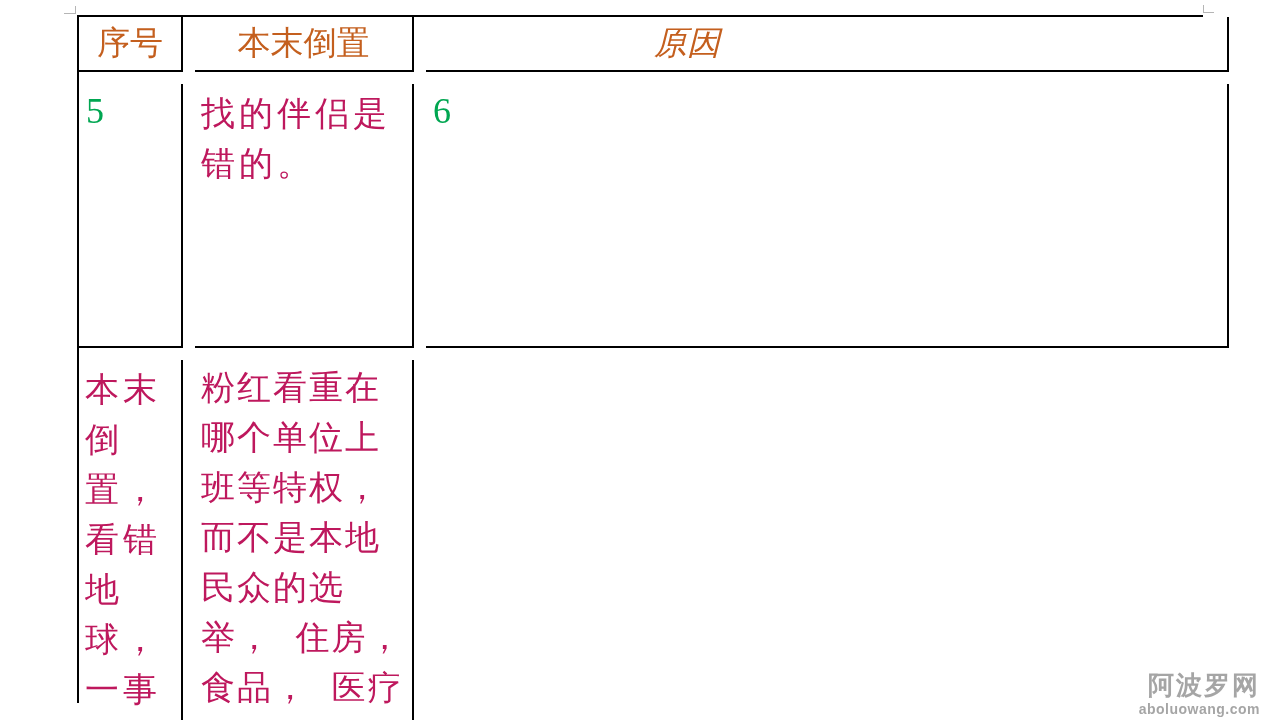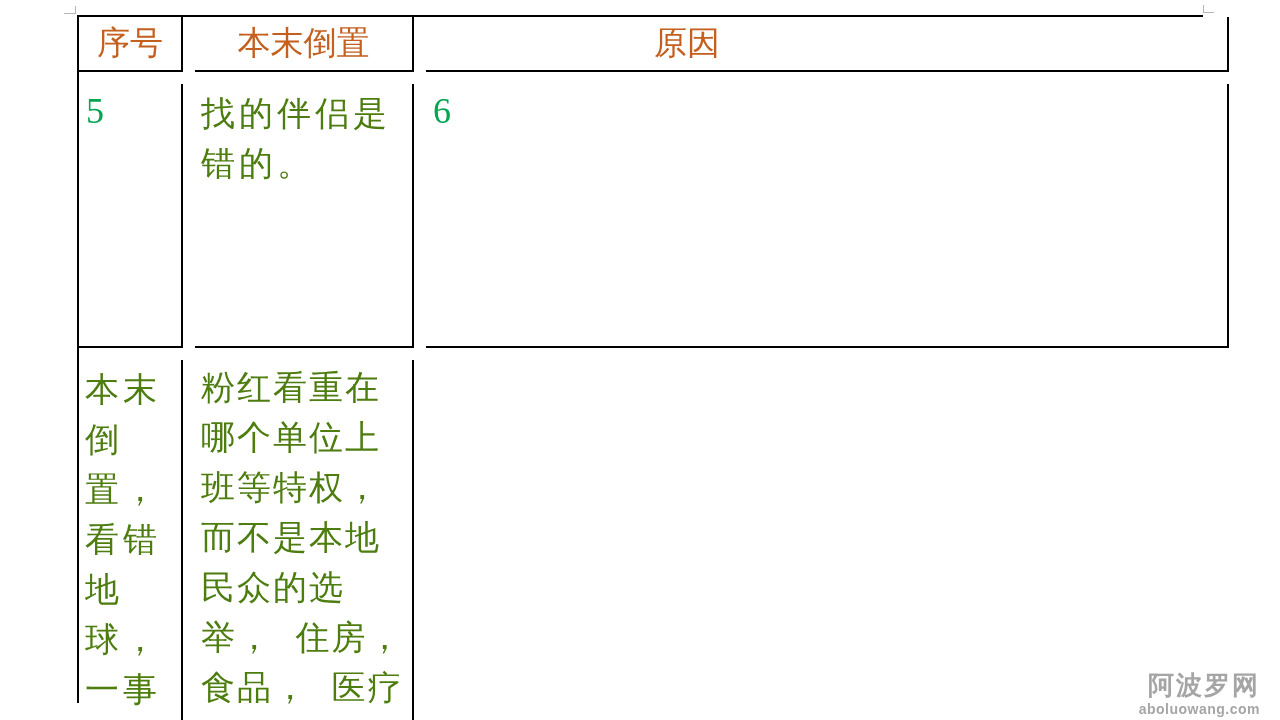--- a/index.html
+++ b/index.html
@@ -36,28 +36,28 @@
     border-right: 2px solid #000;
     border-bottom: 2px solid #000;
     overflow: hidden;
   }
   .hdr {
     color: #c45f1e;
     font-size: 33px;
     display: flex; align-items: center; justify-content: center;
     white-space: nowrap;
   }
-  .hdr-reason { justify-content: flex-start; padding-left: 228px; }
+  .hdr-reason { justify-content: flex-start; padding-left: 228px; font-style: italic; }
   .num {
     color: #00a651;
     font-size: 36px;
     padding: 6px 0 0 7px;
   }
   .body-txt {
-    color: #4d7c0f;
+    color: #be185d;
     font-size: 34px;
     line-height: 50px;
     white-space: pre-wrap;
     padding: 3px 4px 0 6px;
     letter-spacing: 2px;
     word-spacing: 12px;
   }
   .harm { letter-spacing: 4px; padding-top: 5px; }
 
   

